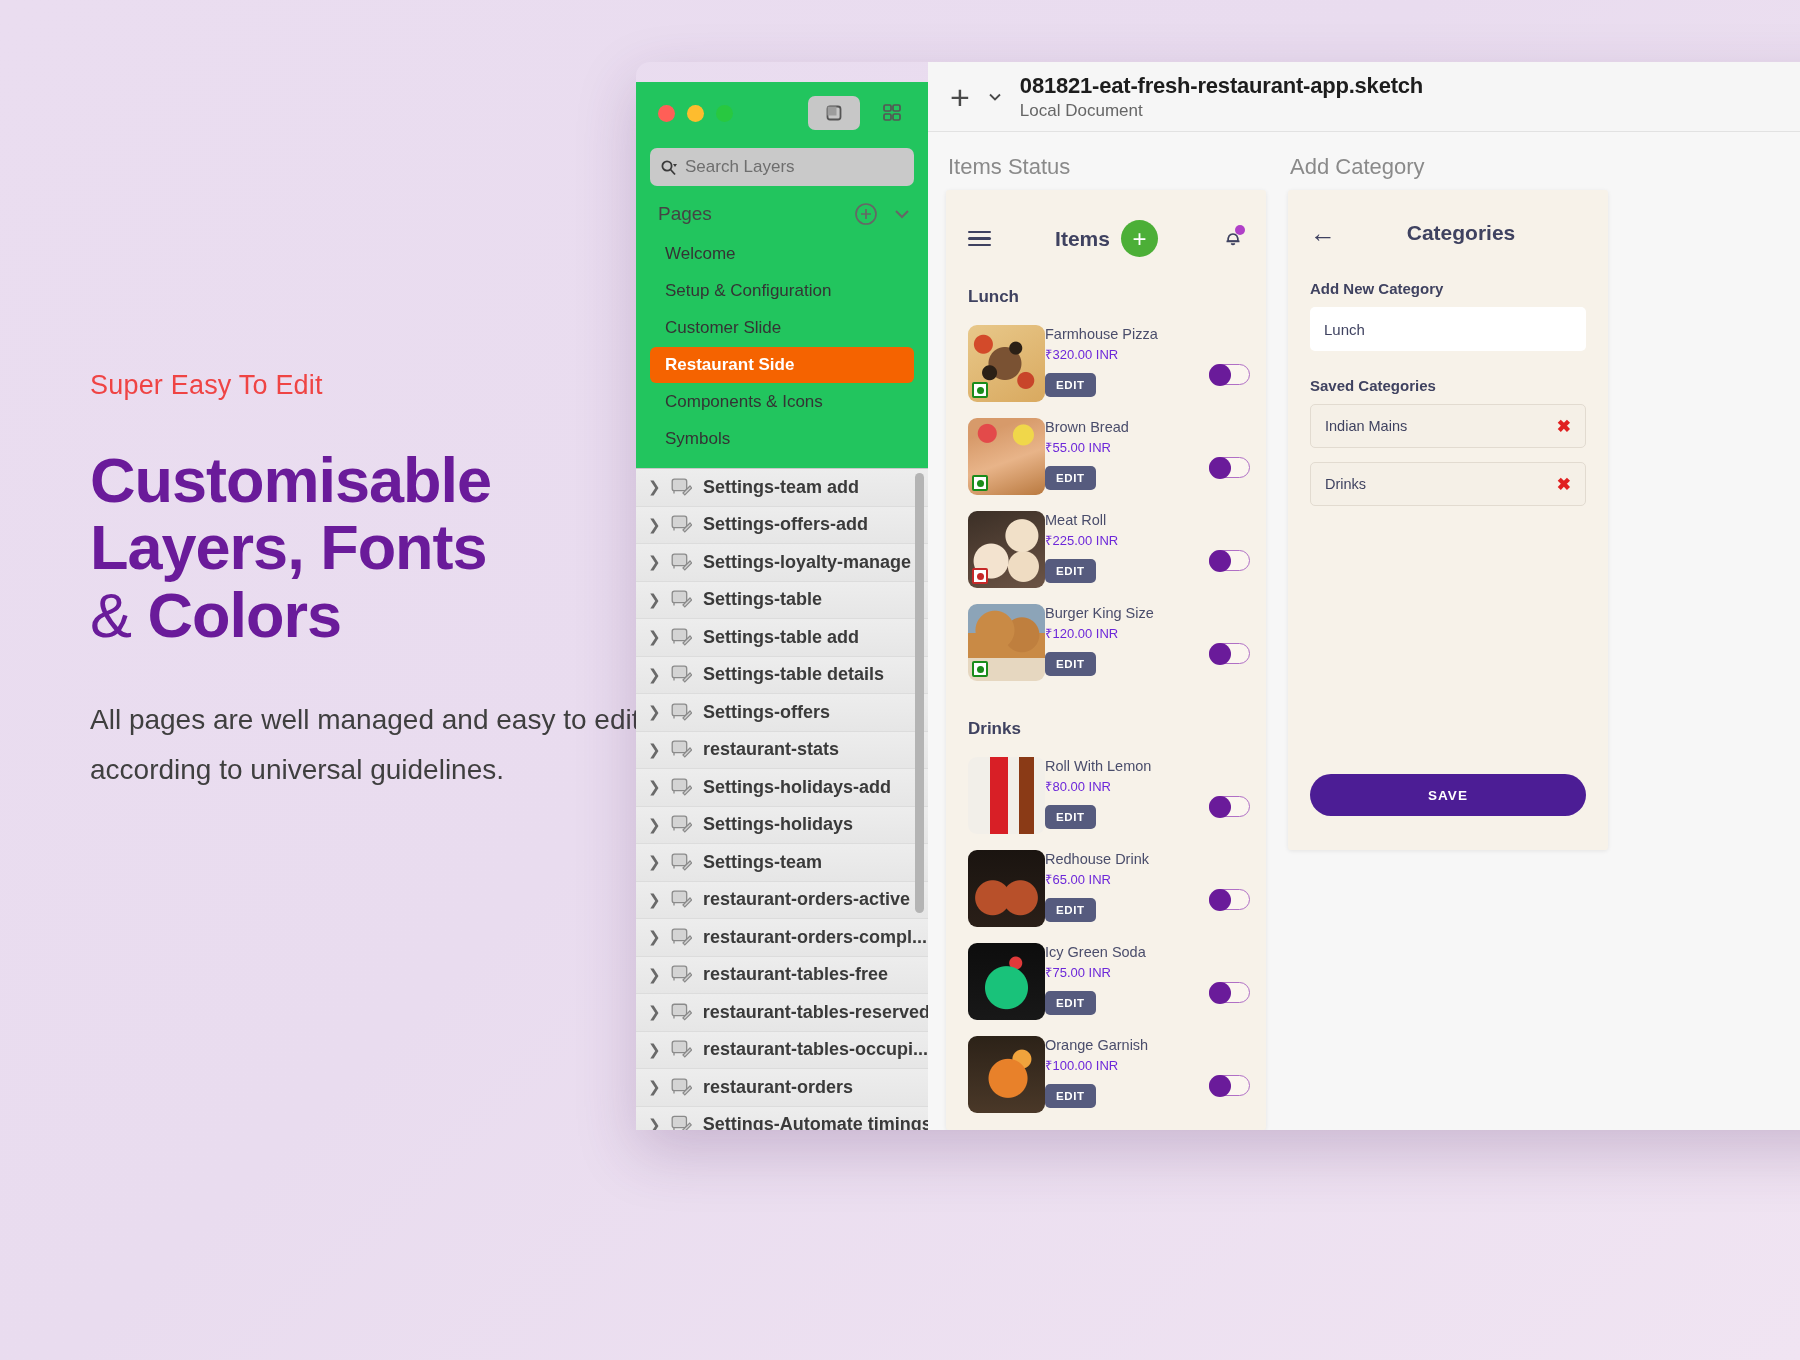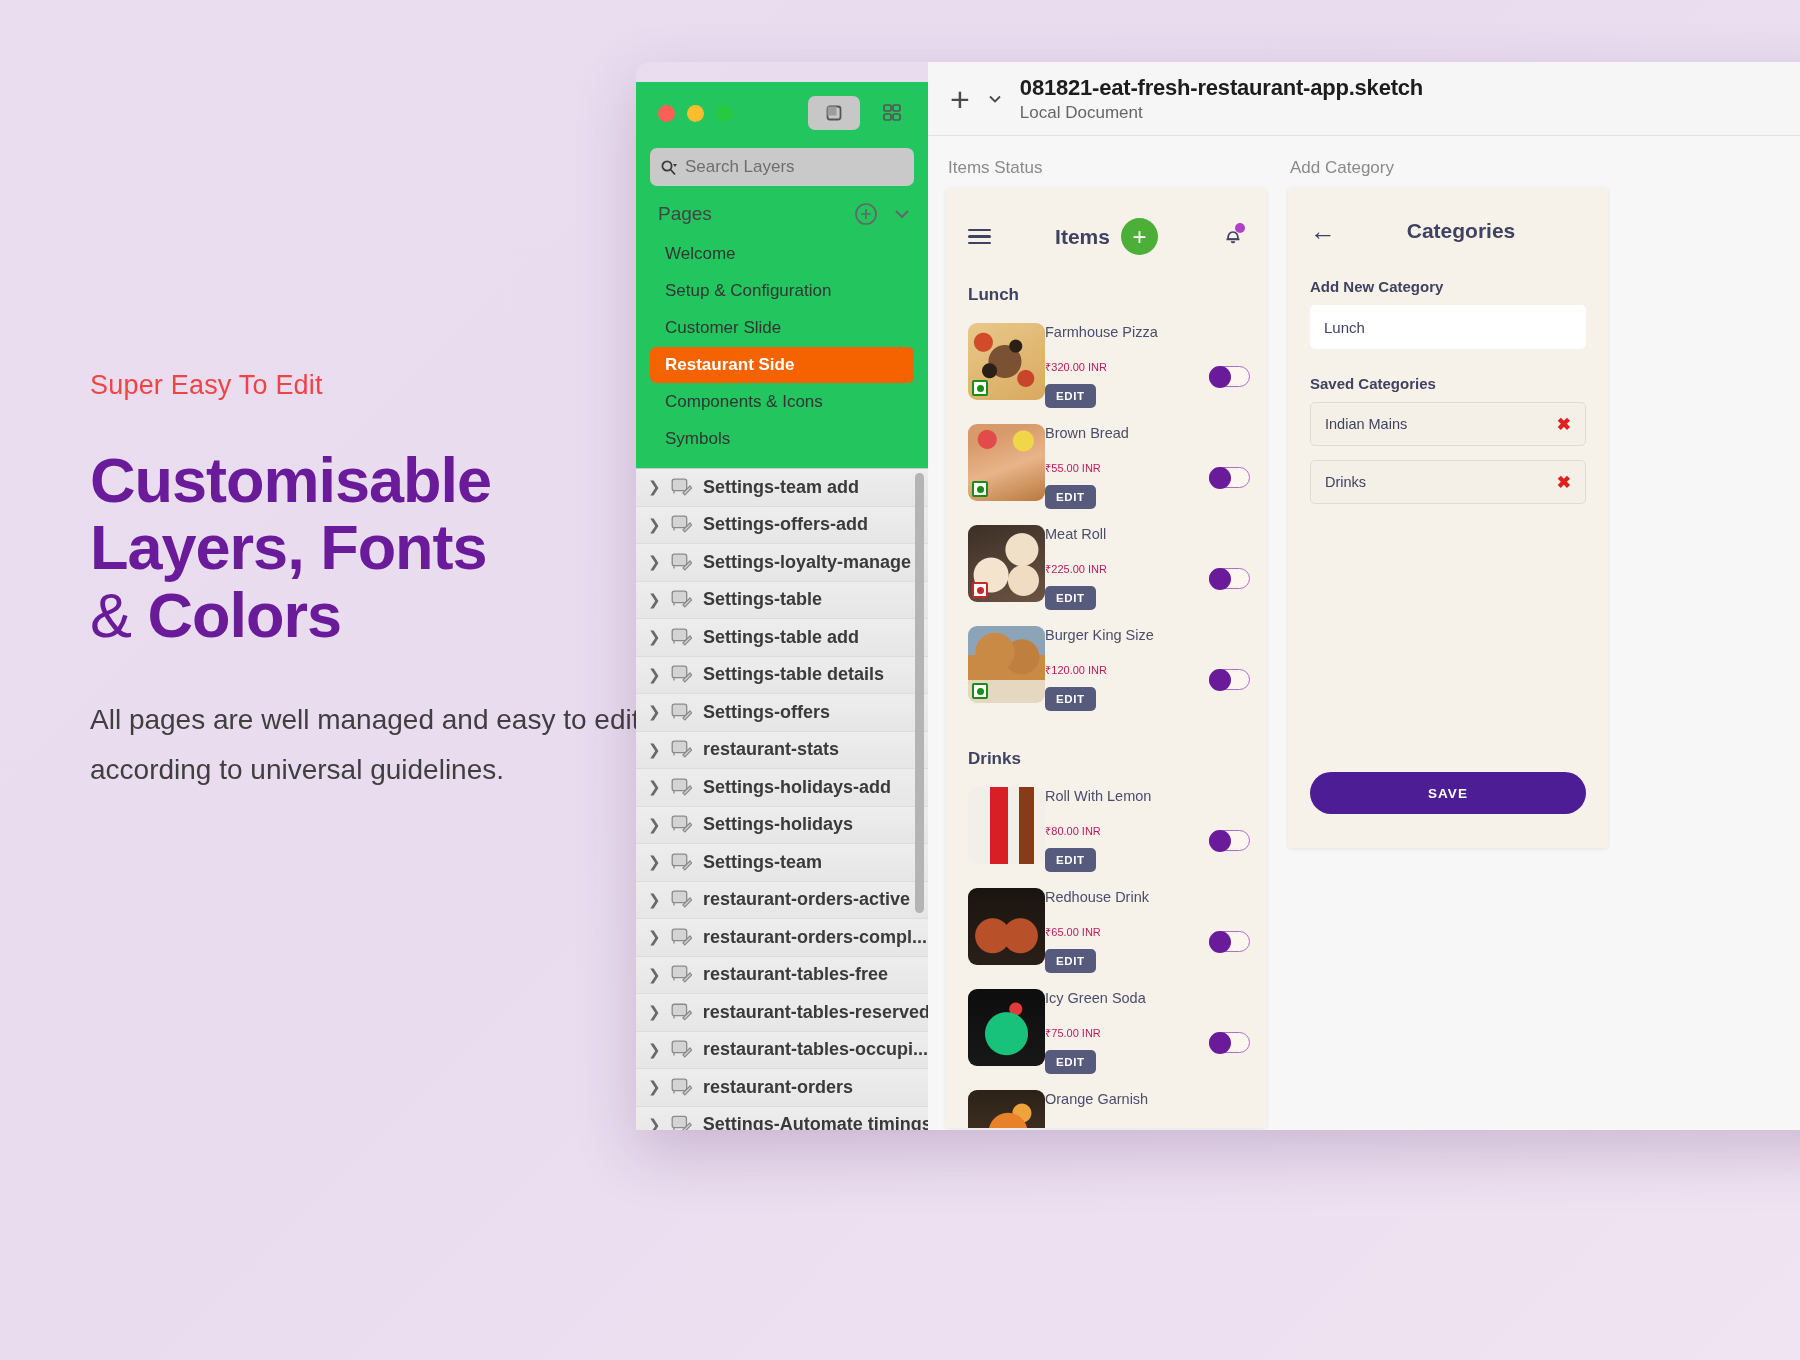--- a/index.html
+++ b/index.html
@@ -59,21 +59,21 @@
 
   
   .canvas { flex:1; background:#f7f7f7; display:flex; flex-direction:column; }
   .doc-bar { height:74px; background:#f6f6f6; border-bottom:1px solid #e2e2e2; display:flex; align-items:center; padding:0 22px; gap:16px;}
   .plus { font-size:34px; color:#4a4a4a; font-weight:300; line-height:1; }
   .doc-title { font-size:22px; font-weight:bold; color:#1d1d1d; letter-spacing:-.2px;}
   .doc-sub { font-size:17px; color:#666; margin-top:2px;}
   .boards { flex:1; position:relative; padding:22px 0 0 18px; display:flex; gap:22px; }
 
   .board { display:flex; flex-direction:column; }
-  .board-label { font-size:17px; color:#8a8a8a; margin-bottom:10px; padding-left:2px;}
+  .board-label { font-size:22px; color:#8a8a8a; margin-bottom:10px; padding-left:2px;}
   .phone { width:320px; background:#f7f2e9; border-radius:3px; box-shadow:0 1px 4px rgba(0,0,0,.08); overflow:hidden; position:relative; }
   .phone.items { height:940px; }
   .phone.cat { height:660px; }
 
   
   .ph-top { display:flex; align-items:center; padding:30px 22px 0 22px; }
   .burger { display:flex; flex-direction:column; gap:4px; }
   .burger i { display:block; width:23px; height:2.6px; background:#3f4260; border-radius:2px;}
   .ph-title { margin-left:auto; margin-right:auto; display:flex; align-items:center; gap:11px; }
   .ph-title .t { font-size:21px; font-weight:bold; color:#3f4260; }
@@ -82,21 +82,21 @@
   .bell-dot { position:absolute; right:-1px; top:-1px; width:10px; height:10px; border-radius:50%; background:#b040c8;}
   .sect { font-size:17px; font-weight:bold; color:#3f4260; padding:30px 22px 10px 22px;}
   .item { display:flex; align-items:flex-start; padding:8px 16px 8px 22px; }
   .thumb { width:77px; height:77px; border-radius:9px; position:relative; overflow:hidden; flex:none;}
   .veg { position:absolute; left:4px; bottom:4px; width:16px;height:16px; border:2px solid #1a8c1a; background:#fff; border-radius:2px; display:flex;align-items:center;justify-content:center;}
   .veg i{width:7px;height:7px;border-radius:50%;background:#1a8c1a;display:block;}
   .veg.nonveg { border-color:#c62828; }
   .veg.nonveg i { background:#c62828; }
   .item-mid { flex:1; min-width:0; }
   .item-name { font-size:14.5px; color:#4a4d6b; white-space:nowrap; overflow:hidden; text-overflow:ellipsis;}
-  .item-price { font-size:11px; color:#be185d; margin-top:18px;}
+  .item-price { font-size:13px; color:#6d28d9; margin-top:2px;}
   .edit-btn { margin-top:10px; display:inline-block; background:#565b7e; color:#fff; font-size:11.5px; font-weight:bold; letter-spacing:.6px; border-radius:5px; padding:6px 11px;}
   .toggle { width:41px; height:21px; border-radius:11px; border:1.6px solid #b06fc5; background:#fbf6ef; position:relative; align-self:center; margin-top:22px; flex:none;}
   .toggle i { position:absolute; left:-1px; top:-1.5px; width:22px;height:22px;border-radius:50%; background:#6a1b9a; display:block;}
 
   
   .cat-top { display:flex; align-items:center; padding:30px 22px 0 22px; }
   .back { font-size:26px; color:#3f4260; line-height:1;}
   .cat-title { margin-left:auto; margin-right:auto; font-size:21px; font-weight:bold; color:#3f4260;}
   .fld-label { font-size:15px; font-weight:bold; color:#3f4260; padding:34px 22px 10px 22px;}
   .fld-label.second { padding-top:26px; }

